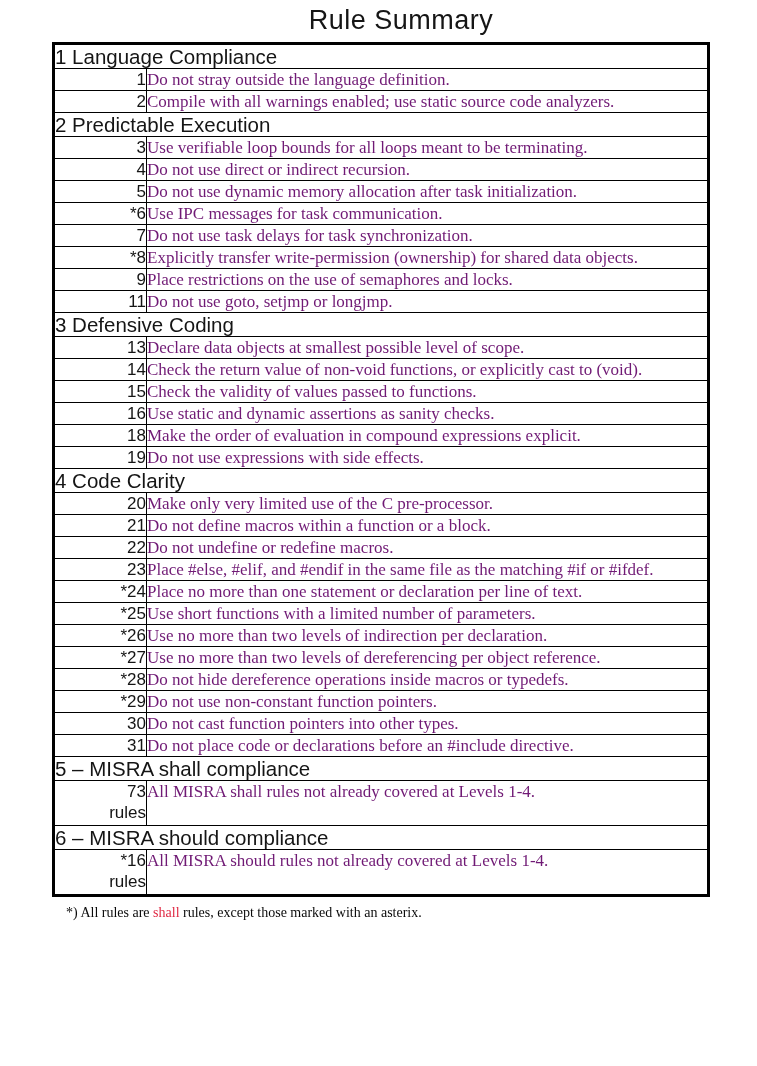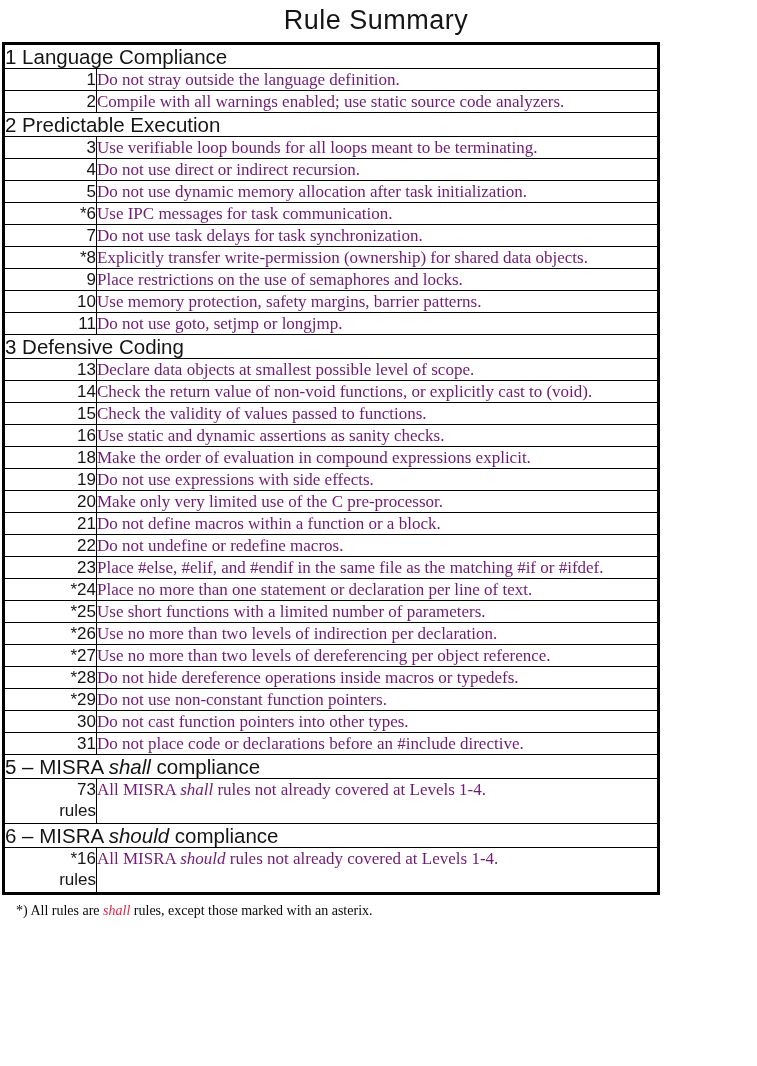--- a/index.html
+++ b/index.html
@@ -8,22 +8,23 @@
     background: #ffffff;
   }
   body {
     width: 757px;
     height: 1066px;
     overflow: hidden;
     font-family: "Liberation Sans", sans-serif;
     color: #111111;
   }
   .page {
-    padding: 5px 7px 0 2px;
+    padding: 5px 7px 0 12px;
     box-sizing: border-box;
+    margin-left: 40px;
   }
   .title {
     font-family: "Liberation Sans", sans-serif;
     font-size: 27px;
     font-weight: 400;
     text-align: center;
     margin: 0 0 6px 0;
     color: #151515;
     letter-spacing: 0.5px;
   }
@@ -64,21 +65,20 @@
   }
   td.desc-cell {
     font-family: "Liberation Serif", serif;
     font-size: 17px;
     line-height: 21px;
     padding: 1px 2px 0 10px;
     white-space: nowrap;
     color: #701a75;
   }
   .seg-i {
-    font-style: italic;
   }
   .footnote {
     margin: 5px 0 0 14px;
     font-family: "Liberation Serif", serif;
     font-size: 14px;
     line-height: 22px;
     color: #0a0a0a;
     white-space: nowrap;
   }
 </style>
@@ -149,26 +149,20 @@
           <td class="desc-cell">Explicitly transfer write-permission (ownership) for shared data objects.</td>
         </tr>
         <tr class="rule-row">
           <td class="num-cell">
             <div>9</div>
           </td>
           <td class="desc-cell">Place restrictions on the use of semaphores and locks.</td>
         </tr>
         <tr class="rule-row">
           <td class="num-cell">
-            <div>10</div>
-          </td>
-          <td class="desc-cell">Use memory protection, safety margins, barrier patterns.</td>
-        </tr>
-        <tr class="rule-row">
-          <td class="num-cell">
             <div>11</div>
           </td>
           <td class="desc-cell">Do not use goto, setjmp or longjmp.</td>
         </tr>
         <tr>
           <td colspan="2" class="section-cell">3 Defensive Coding</td>
         </tr>
         <tr class="rule-row">
           <td class="num-cell">
             <div>13</div>
@@ -197,20 +191,23 @@
           <td class="num-cell">
             <div>18</div>
           </td>
           <td class="desc-cell">Make the order of evaluation in compound expressions explicit.</td>
         </tr>
         <tr class="rule-row">
           <td class="num-cell">
             <div>19</div>
           </td>
           <td class="desc-cell">Do not use expressions with side effects.</td>
+        </tr>
+        <tr>
+          <td colspan="2" class="section-cell">4 Code Clarity</td>
         </tr>
         <tr class="rule-row">
           <td class="num-cell">
             <div>20</div>
           </td>
           <td class="desc-cell">Make only very limited use of the C pre-processor.</td>
         </tr>
         <tr class="rule-row">
           <td class="num-cell">
             <div>21</div>

